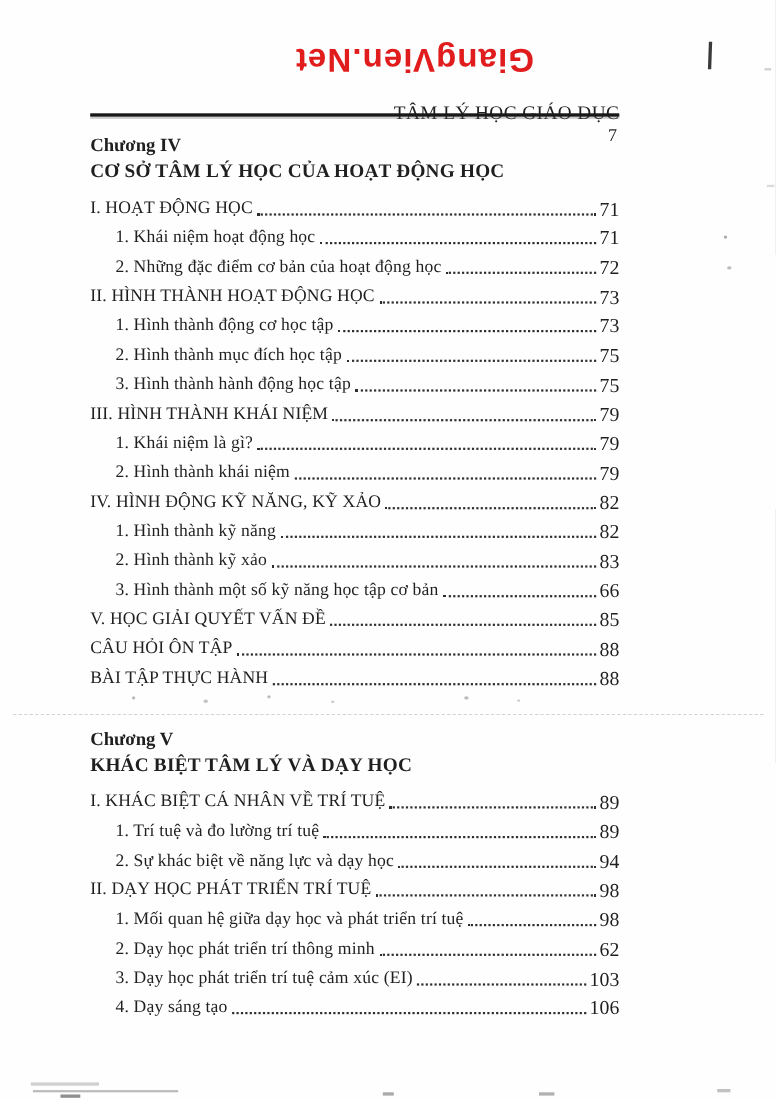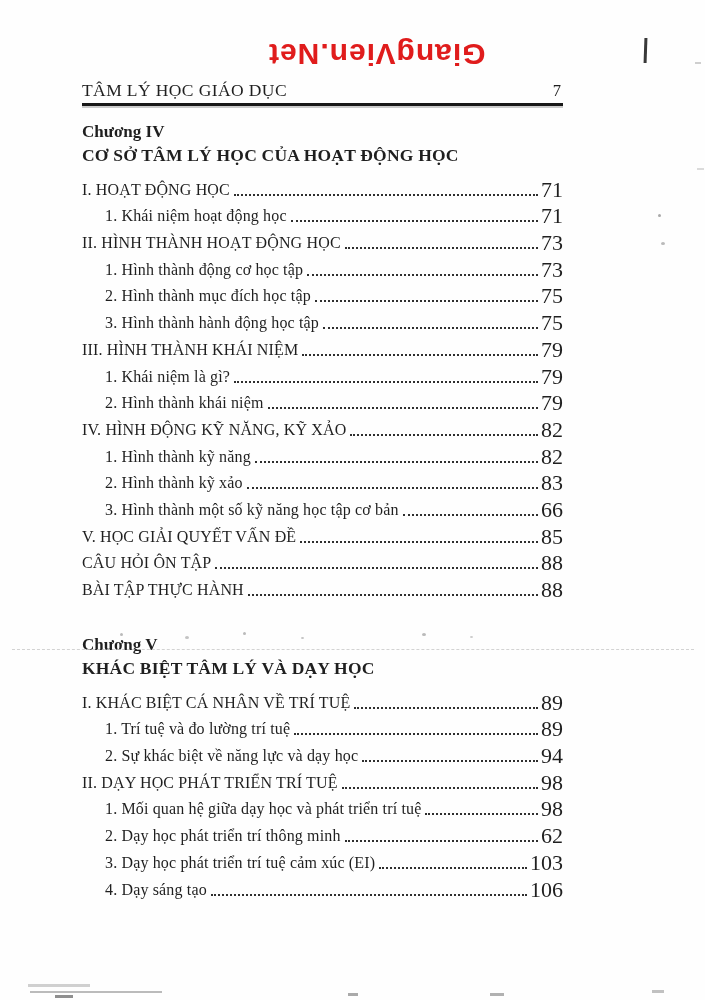--- a/index.html
+++ b/index.html
@@ -26,25 +26,26 @@
     font-weight: 700;
     letter-spacing: 1px;
     transform: rotate(180deg);
     user-select: none;
   }
 
   
   .running-head {
     position: absolute;
     left: 82px;
-    top: 80px;
+    top: 92px;
     width: 481px;
     display: flex;
     justify-content: space-between;
     align-items: flex-end;
+    flex-direction: column;
   }
   .running-head .book-title {
     font-size: 17.5px;
     letter-spacing: 0.4px;
   }
   .running-head .folio {
     font-size: 16.5px;
     padding-right: 2px;
   }
   .head-rule {
@@ -95,21 +96,21 @@
   .toc-row.level-1 { padding-left: 23px; }
   .toc-row.level-1 .entry-label { font-size: 16px; text-align: center; }
   .toc-row .leader {
     flex: 1;
     border-bottom: 2px dotted #2e2e2e;
     margin: 0 3px 4px 4px;
     min-width: 12px;
   }
   .toc-row .entry-page {
     white-space: nowrap;
-    font-size: 22px;
+    font-size: 18px;
     line-height: 20px;
   }
 
   
   .noise { position: absolute; pointer-events: none; }
   .n-dash1 { left: 644px; top: 38px; width: 3px; height: 25px; background: #161616; transform: rotate(2deg); opacity: .85; }
   .n-sep  { left: 12px; top: 649px; width: 682px; border-top: 1px dashed #c9c9c9; opacity: .8; }
   .dot { background: #555; border-radius: 50%; }
   .n-d1 { left: 658px; top: 214px; width: 3px; height: 3px; opacity: .5; }
   .n-d2 { left: 661px; top: 242px; width: 4px; height: 3px; opacity: .4; }
@@ -151,20 +152,25 @@
     <span class="leader"></span>
     <span class="entry-page">71</span>
   </div>
 
   <div class="toc-row level-1">
     <span class="entry-label">1. Khái niệm hoạt động học</span>
     <span class="leader"></span>
     <span class="entry-page">71</span>
   </div>
 
+  <div class="toc-row level-1">
+    <span class="entry-label">2. Những đặc điểm cơ bản của hoạt động học</span>
+    <span class="leader"></span>
+    <span class="entry-page">72</span>
+  </div>
 
   <div class="toc-row level-0">
     <span class="entry-label">II. HÌNH THÀNH HOẠT ĐỘNG HỌC</span>
     <span class="leader"></span>
     <span class="entry-page">73</span>
   </div>
 
   <div class="toc-row level-1">
     <span class="entry-label">1. Hình thành động cơ học tập</span>
     <span class="leader"></span>

